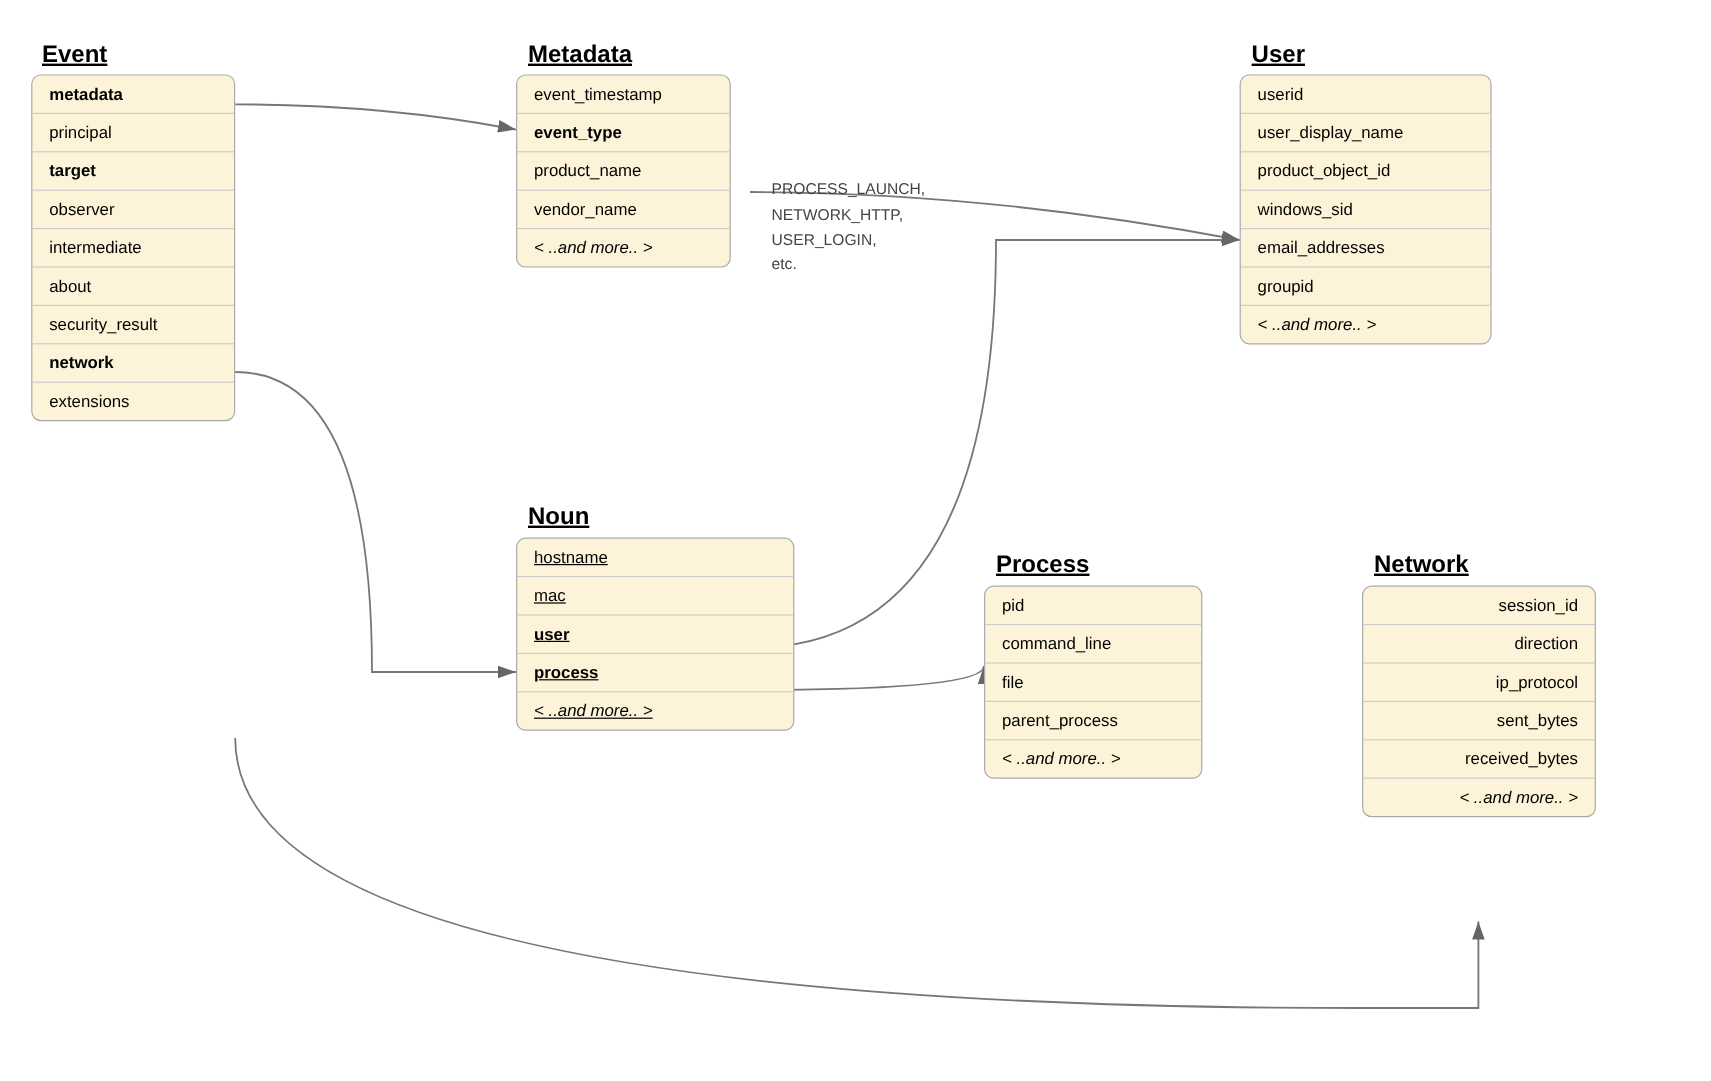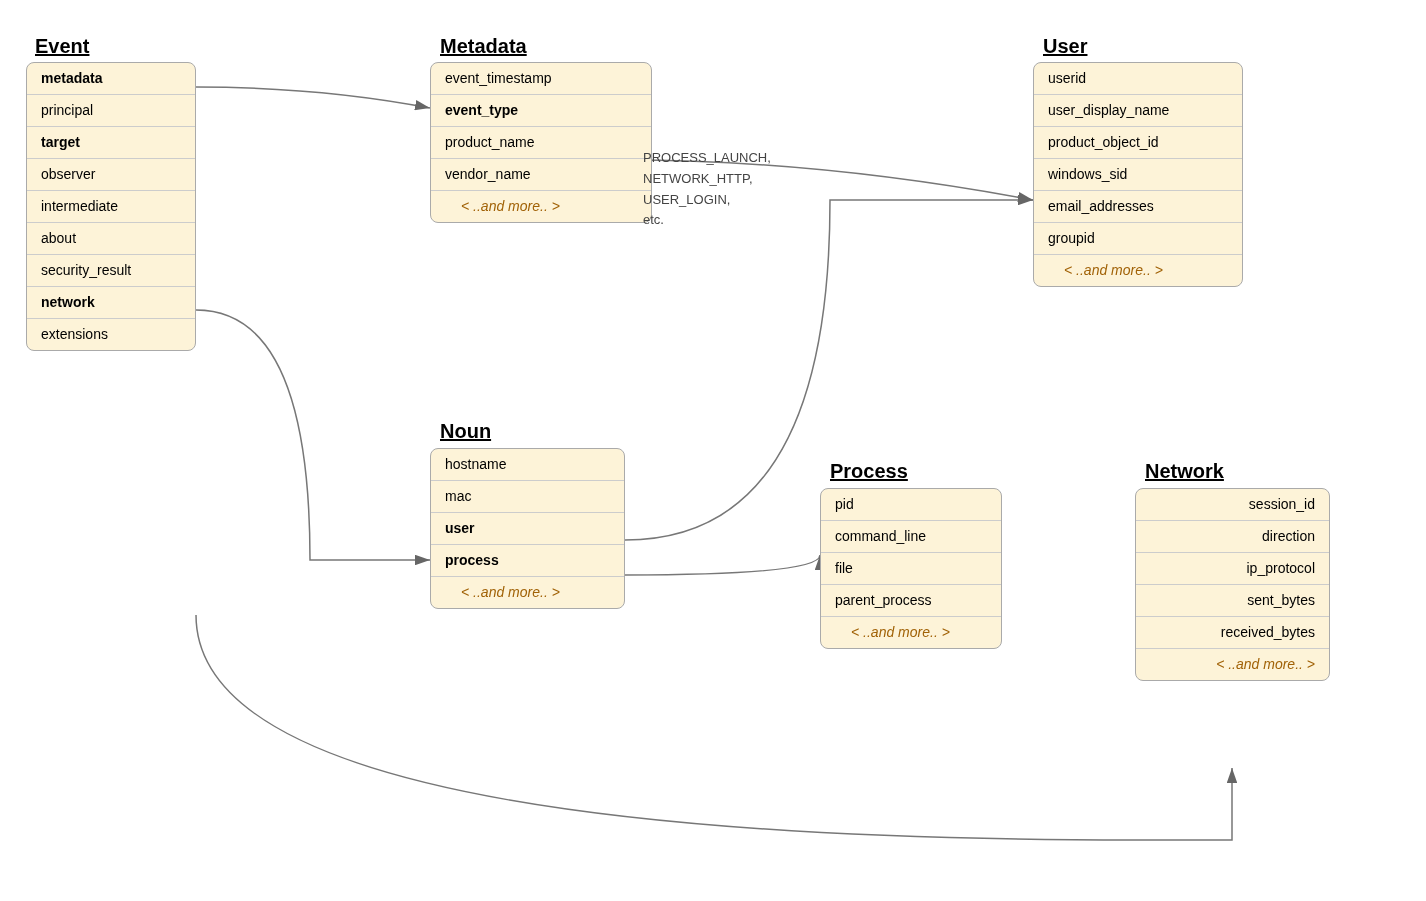--- a/index.html
+++ b/index.html
@@ -41,22 +41,21 @@
       line-height: 1.5;
     }
     .field:last-child {
       border-bottom: none;
     }
     .field.bold {
       font-weight: bold;
     }
     .field.italic {
       font-style: italic;
-      color: #a16207;
-      margin-left: 16px;
+      color: #000000;
     }
     .connector-label {
       position: absolute;
       font-size: 13px;
       color: #444;
       font-family: Arial, sans-serif;
     }
     svg.arrows {
       position: absolute;
       top: 0;
@@ -97,39 +96,39 @@
         <div class="field">principal</div>
         <div class="field bold">target</div>
         <div class="field">observer</div>
         <div class="field">intermediate</div>
         <div class="field">about</div>
         <div class="field">security_result</div>
         <div class="field bold">network</div>
         <div class="field">extensions</div>
       </div>
       <div class="group-title" style="left: 440px; top: 35px;">Metadata</div>
-      <div class="entity-box" style="left: 430px; top: 62px; width: 222px;">
+      <div class="entity-box" style="left: 430px; top: 62px; width: 179px;">
         <div class="field">event_timestamp</div>
         <div class="field bold">event_type</div>
         <div class="field">product_name</div>
         <div class="field">vendor_name</div>
         <div class="field italic">&lt; ..and more.. &gt;</div>
       </div>
       <div class="group-title" style="left: 1043px; top: 35px;">User</div>
       <div class="entity-box" style="left: 1033px; top: 62px; width: 210px;">
         <div class="field">userid</div>
         <div class="field">user_display_name</div>
         <div class="field">product_object_id</div>
         <div class="field">windows_sid</div>
         <div class="field">email_addresses</div>
         <div class="field">groupid</div>
         <div class="field italic">&lt; ..and more.. &gt;</div>
       </div>
       <div class="group-title" style="left: 440px; top: 420px;">Noun</div>
-      <div class="entity-box" style="left: 430px; top: 448px; width: 195px;">
+      <div class="entity-box" style="left: 430px; top: 448px; width: 232px; text-decoration: underline;">
         <div class="field">hostname</div>
         <div class="field">mac</div>
         <div class="field bold">user</div>
         <div class="field bold">process</div>
         <div class="field italic">&lt; ..and more.. &gt;</div>
       </div>
       <div class="group-title" style="left: 830px; top: 460px;">Process</div>
       <div class="entity-box" style="left: 820px; top: 488px; width: 182px;">
         <div class="field">pid</div>
         <div class="field">command_line</div>

